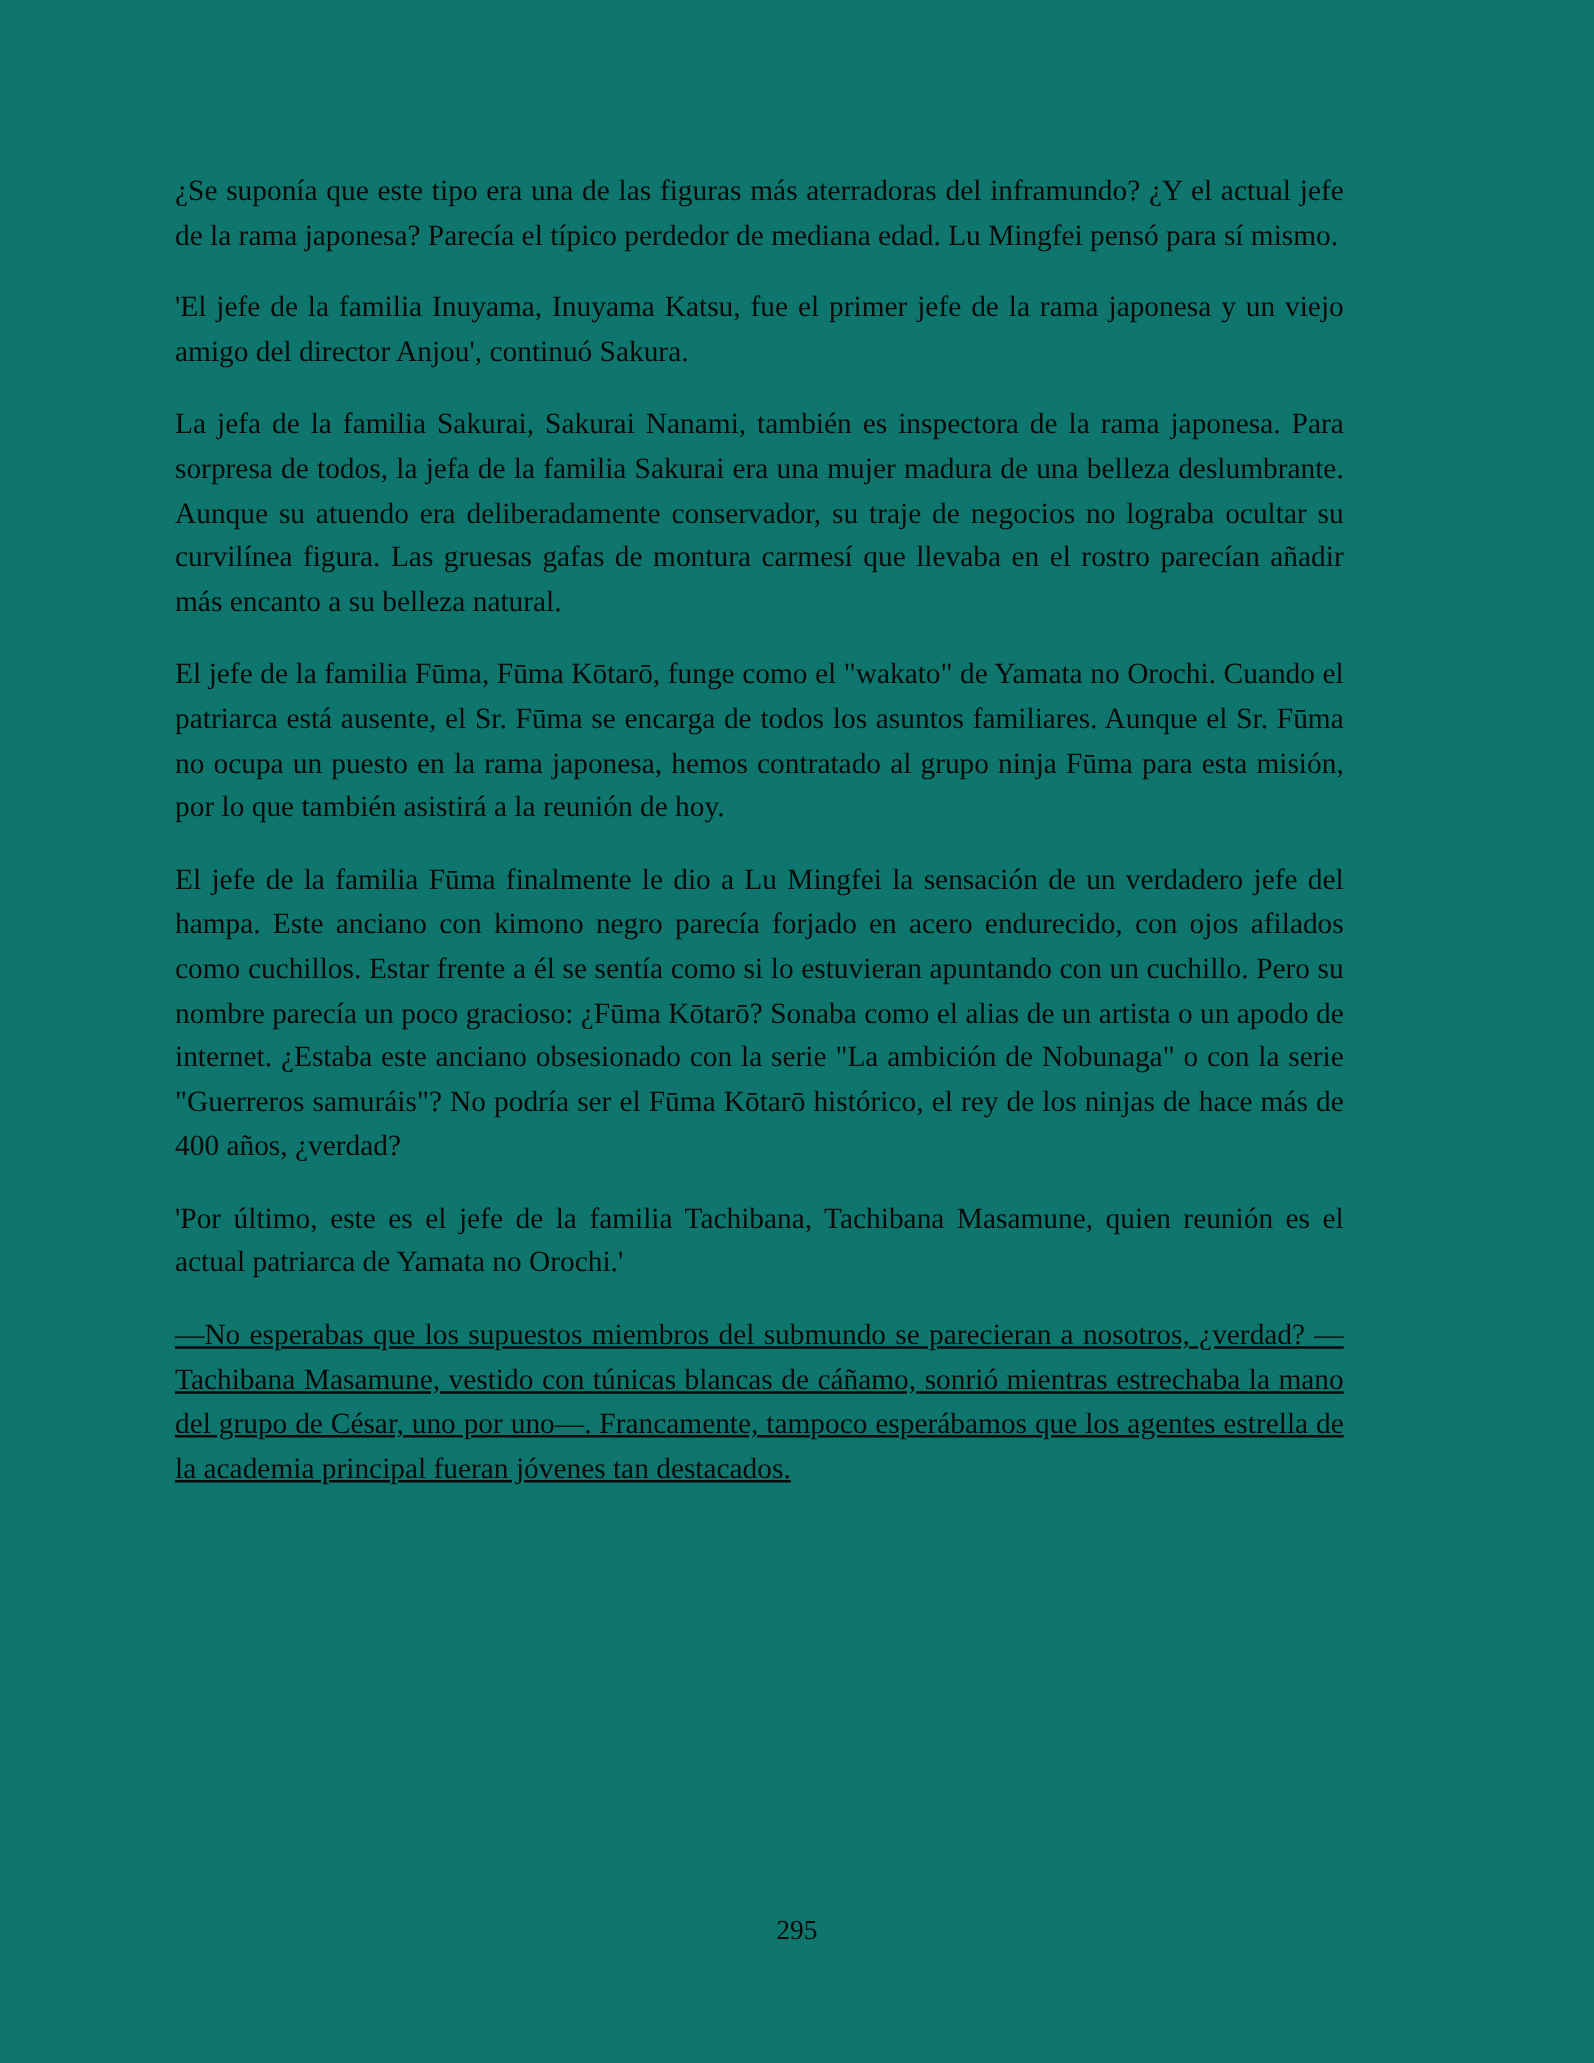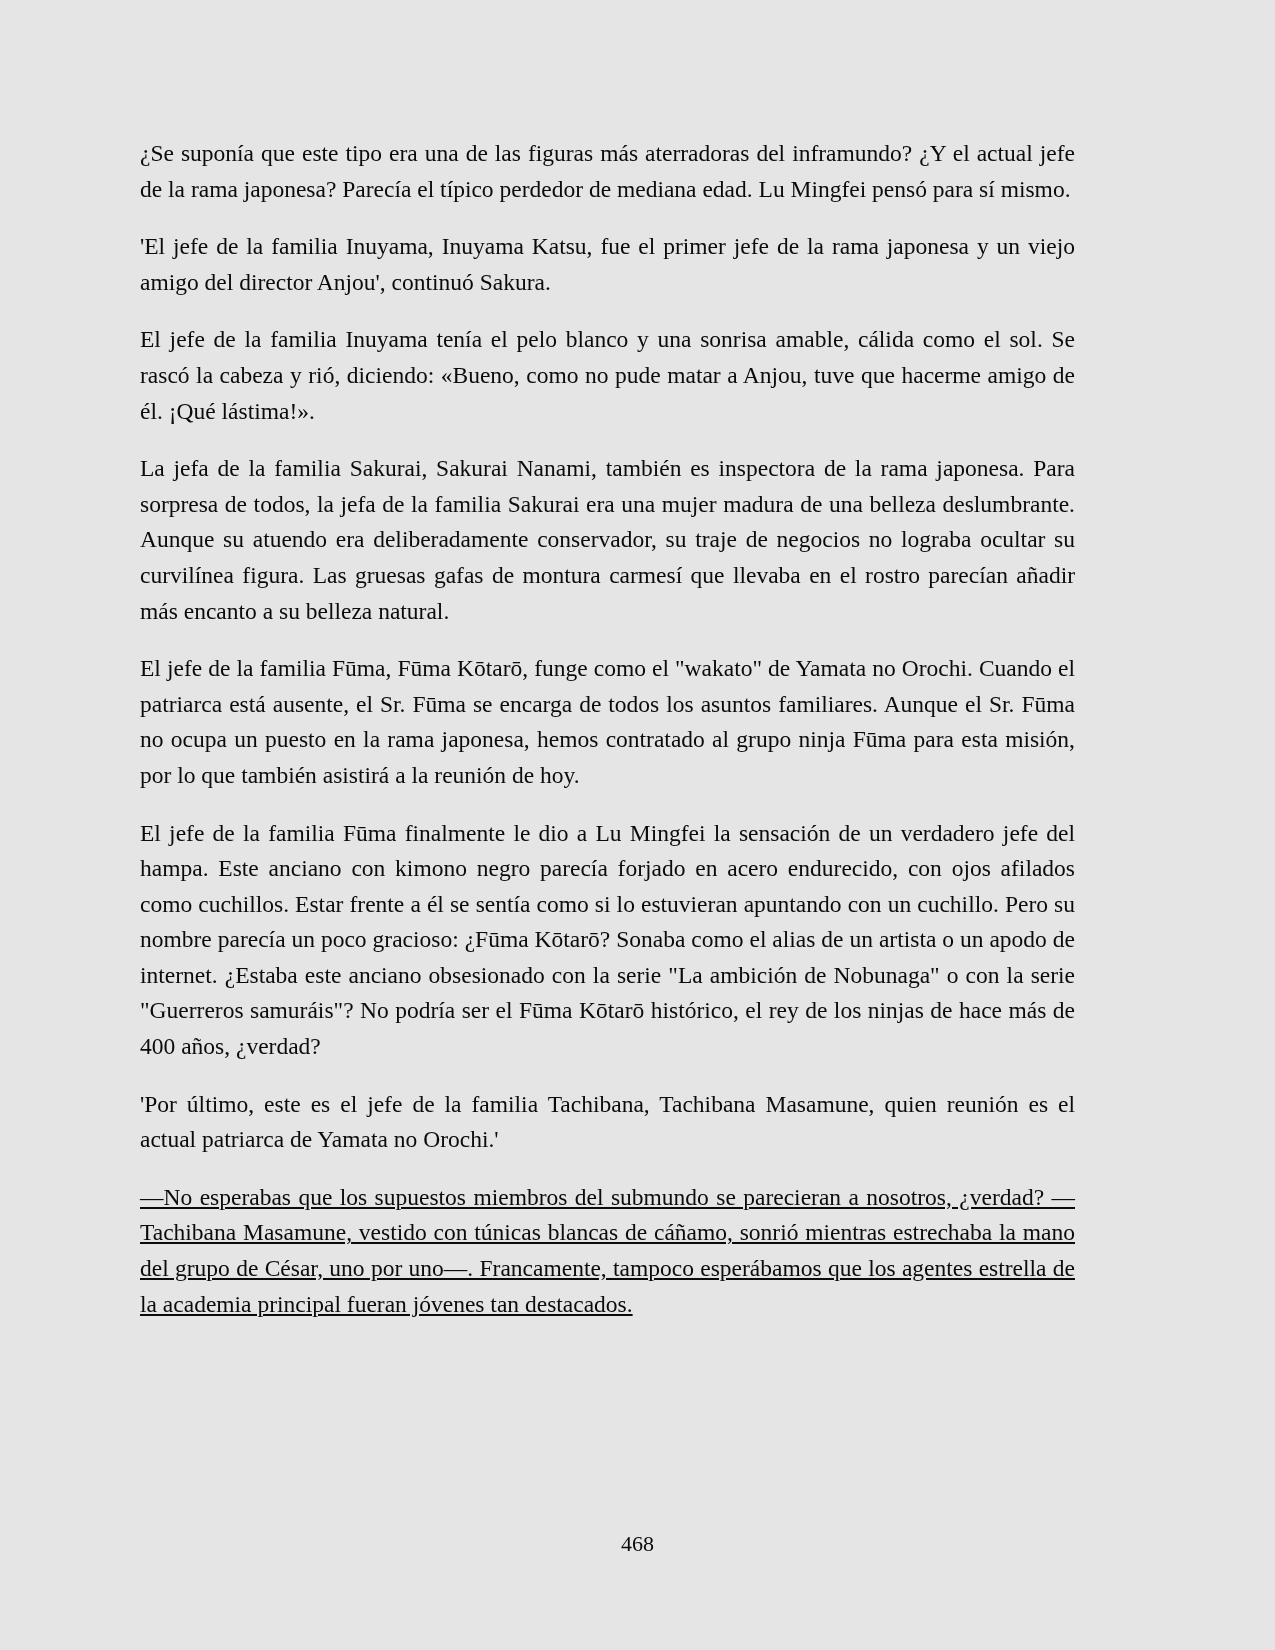--- a/index.html
+++ b/index.html
@@ -4,21 +4,21 @@
 <style>
   html, body {
     margin: 0;
     padding: 0;
     background: #ffffff;
   }
   .page {
     position: relative;
     width: 1275px;
     height: 1650px;
-    background: #e5e5e5;
+    background: #0f766e;
     margin: 0 auto;
     overflow: hidden;
     box-sizing: border-box;
   }
   .content {
     position: absolute;
     left: 140px;
     top: 136px;
     width: 935px;
   }
@@ -50,23 +50,22 @@
   }
 </style>
 </head>
 <body>
 
 <div class="page">
 
   <div class="content">
     <p class="para">¿Se suponía que este tipo era una de las figuras más aterradoras del inframundo? ¿Y el actual jefe de la rama japonesa? Parecía el típico perdedor de mediana edad. Lu Mingfei pensó para sí mismo.</p>
     <p class="para">'El jefe de la familia Inuyama, Inuyama Katsu, fue el primer jefe de la rama japonesa y un viejo amigo del director Anjou', continuó Sakura.</p>
-    <p class="para">El jefe de la familia Inuyama tenía el pelo blanco y una sonrisa amable, cálida como el sol. Se rascó la cabeza y rió, diciendo: «Bueno, como no pude matar a Anjou, tuve que hacerme amigo de él. ¡Qué lástima!».</p>
     <p class="para">La jefa de la familia Sakurai, Sakurai Nanami, también es inspectora de la rama japonesa. Para sorpresa de todos, la jefa de la familia Sakurai era una mujer madura de una belleza deslumbrante. Aunque su atuendo era deliberadamente conservador, su traje de negocios no lograba ocultar su curvilínea figura. Las gruesas gafas de montura carmesí que llevaba en el rostro parecían añadir más encanto a su belleza natural.</p>
     <p class="para">El jefe de la familia Fūma, Fūma Kōtarō, funge como el "wakato" de Yamata no Orochi. Cuando el patriarca está ausente, el Sr. Fūma se encarga de todos los asuntos familiares. Aunque el Sr. Fūma no ocupa un puesto en la rama japonesa, hemos contratado al grupo ninja Fūma para esta misión, por lo que también asistirá a la reunión de hoy.</p>
     <p class="para">El jefe de la familia Fūma finalmente le dio a Lu Mingfei la sensación de un verdadero jefe del hampa. Este anciano con kimono negro parecía forjado en acero endurecido, con ojos afilados como cuchillos. Estar frente a él se sentía como si lo estuvieran apuntando con un cuchillo. Pero su nombre parecía un poco gracioso: ¿Fūma Kōtarō? Sonaba como el alias de un artista o un apodo de internet. ¿Estaba este anciano obsesionado con la serie "La ambición de Nobunaga" o con la serie "Guerreros samuráis"? No podría ser el Fūma Kōtarō histórico, el rey de los ninjas de hace más de 400 años, ¿verdad?</p>
     <p class="para">'Por último, este es el jefe de la familia Tachibana, Tachibana Masamune, quien reunión es el actual patriarca de Yamata no Orochi.'</p>
     <p class="para">—No esperabas que los supuestos miembros del submundo se parecieran a nosotros, ¿verdad? —Tachibana Masamune, vestido con túnicas blancas de cáñamo, sonrió mientras estrechaba la mano del grupo de César, uno por uno—. Francamente, tampoco esperábamos que los agentes estrella de la academia principal fueran jóvenes tan destacados.</p>
   </div>
 
-  <div class="page-number">468</div>
+  <div class="page-number">295</div>
 
 </div>
 
 </body></html>

